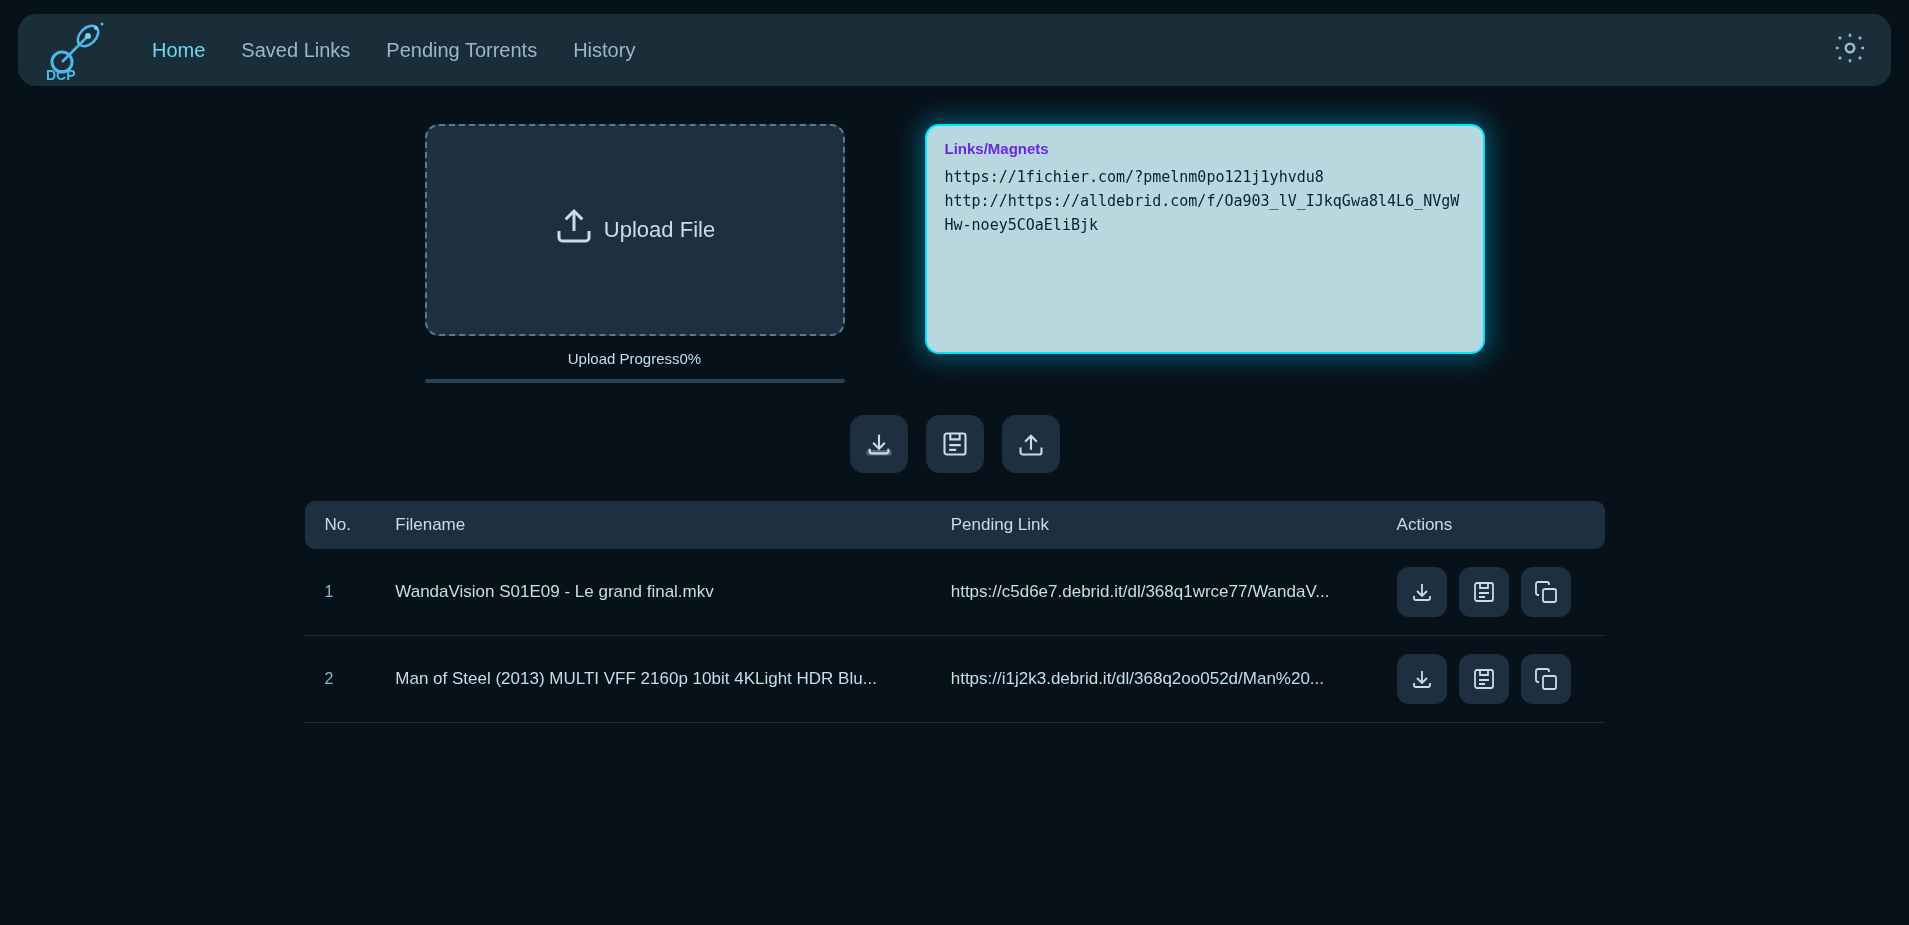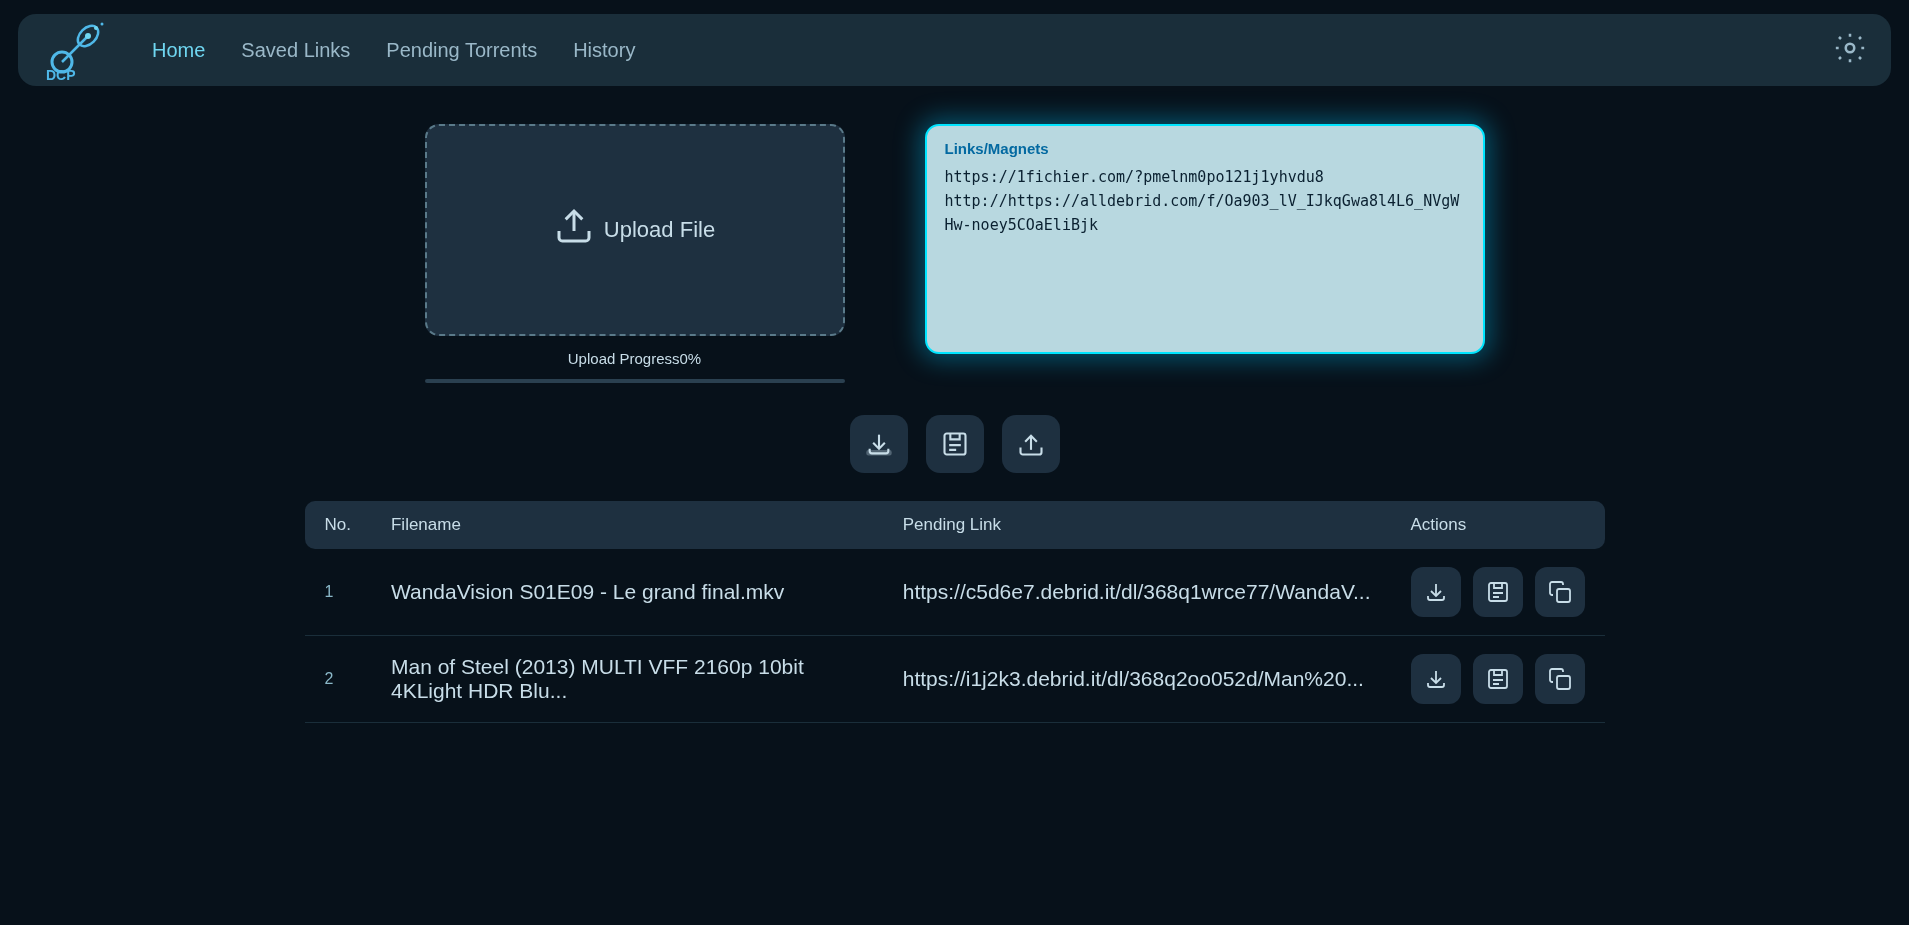--- a/index.html
+++ b/index.html
@@ -155,21 +155,21 @@
       background: #b8d8e0;
       border: 2.5px solid #00e5ff;
       border-radius: 14px;
       padding: 14px 18px;
       position: relative;
       box-shadow: 0 0 24px 6px rgba(0, 200, 255, 0.35);
     }
 
     .links-label {
       font-size: 15px;
-      color: #0369a1;
+      color: #6d28d9;
       margin-bottom: 8px;
       font-weight: 600;
     }
 
     .links-textarea {
       width: 100%;
       height: calc(100% - 36px);
       background: transparent;
       border: none;
       outline: none;
@@ -253,21 +253,21 @@
     .results-table thead th:last-child {
       border-radius: 0 10px 10px 0;
     }
 
     .results-table tbody tr {
       border-bottom: 1px solid #1a2e3a;
     }
 
     .results-table tbody td {
       padding: 18px 20px;
-      font-size: 21px;
+      font-size: 17px;
       color: #c8dde8;
     }
 
     .results-table tbody td:first-child {
       color: #8ab8c8;
       font-size: 16px;
     }
 
     .td-link {
       color: #6ab8d0;

